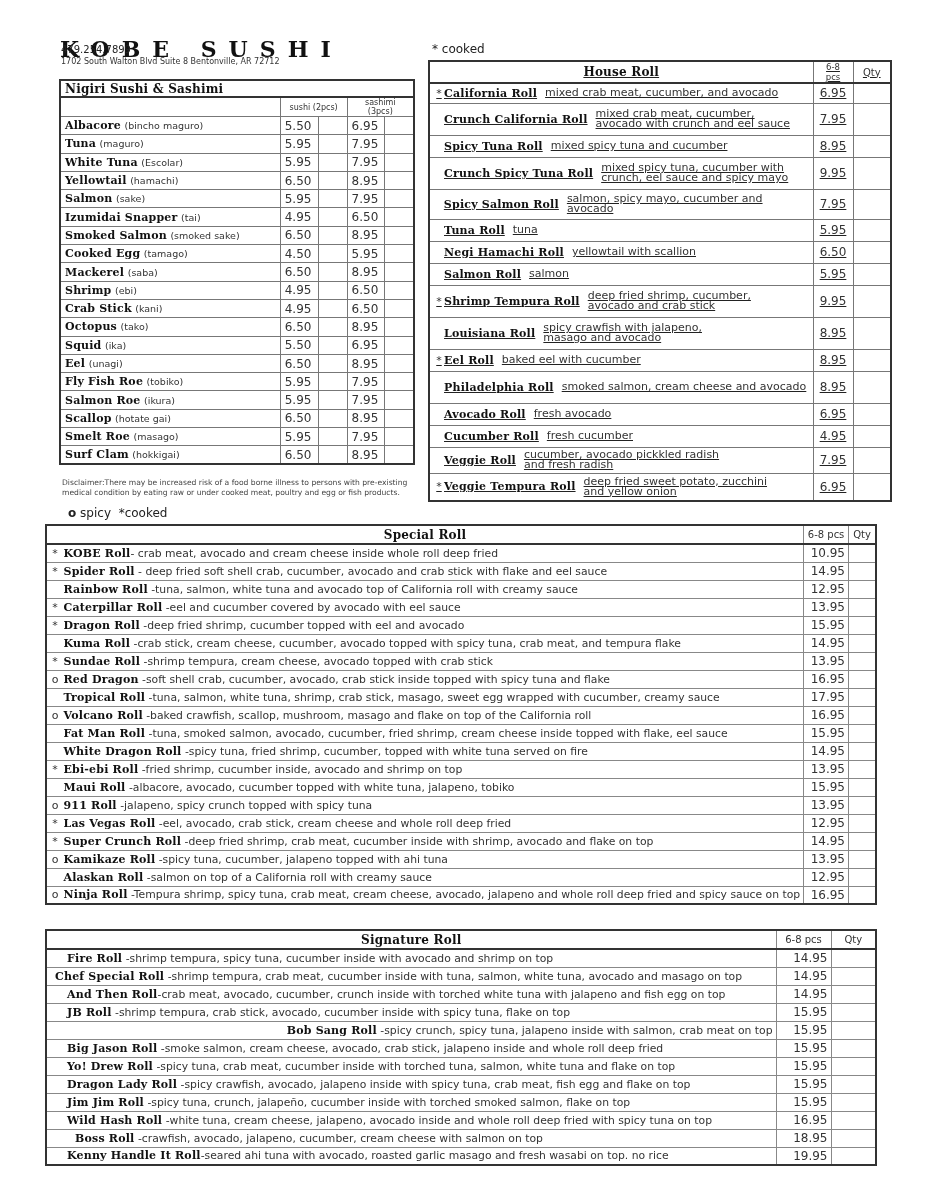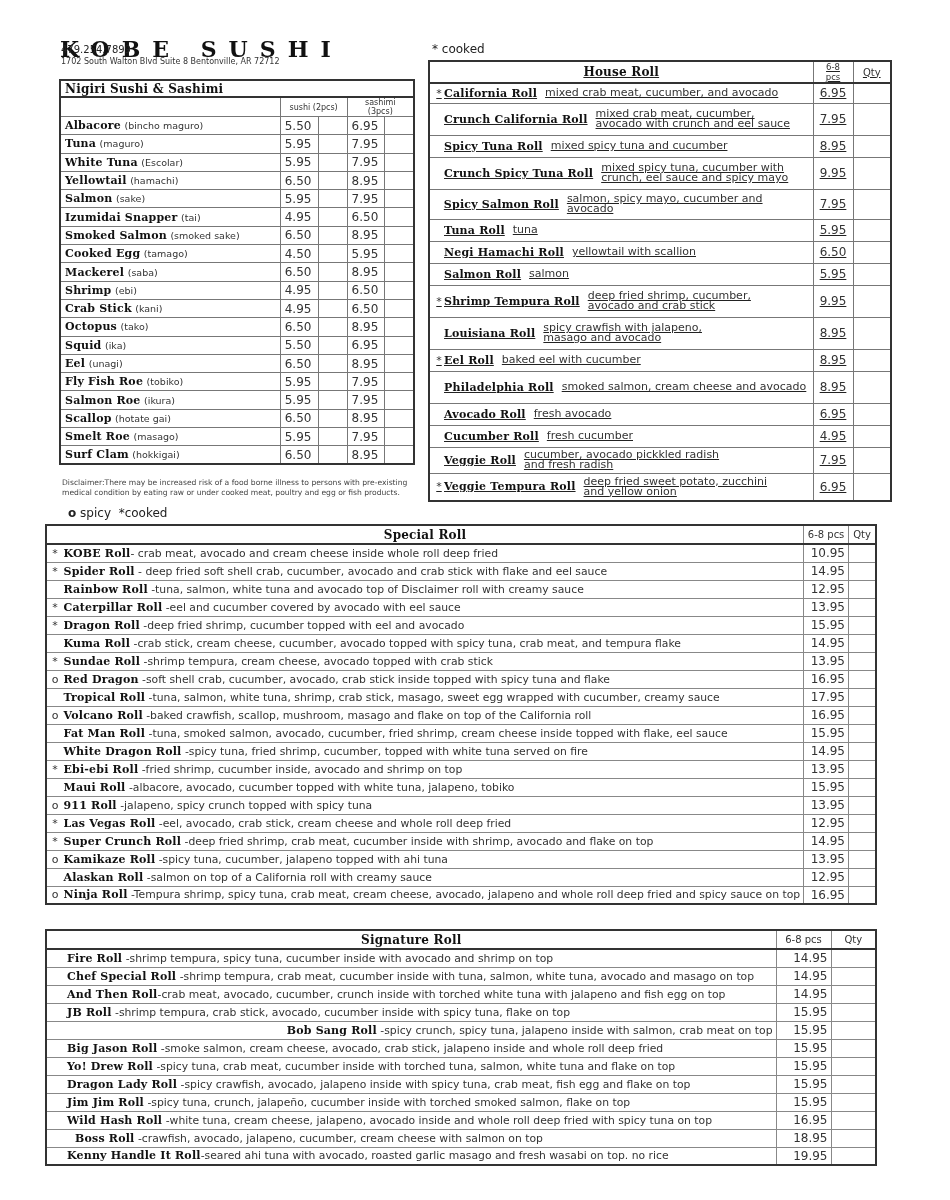--- a/index.html
+++ b/index.html
@@ -425,21 +425,21 @@
         <td><span class="marker">*</span> <span class="name bold-name">KOBE Roll</span><span class="desc">- crab meat, avocado and cream cheese inside whole roll deep fried</span></td>
         <td class="price">10.95</td>
         <td class="qty"></td>
       </tr>
       <tr>
         <td><span class="marker">*</span> <span class="name bold-name">Spider Roll</span><span class="desc"> - deep fried soft shell crab, cucumber, avocado and crab stick with flake and eel sauce</span></td>
         <td class="price">14.95</td>
         <td class="qty"></td>
       </tr>
       <tr>
-        <td><span class="marker"></span> <span class="name bold-name">Rainbow Roll</span><span class="desc"> -tuna, salmon, white tuna and avocado top of Disclaimer roll with creamy sauce</span></td>
+        <td><span class="marker"></span> <span class="name bold-name">Rainbow Roll</span><span class="desc"> -tuna, salmon, white tuna and avocado top of California roll with creamy sauce</span></td>
         <td class="price">12.95</td>
         <td class="qty"></td>
       </tr>
       <tr>
         <td><span class="marker">*</span> <span class="name bold-name">Caterpillar Roll</span><span class="desc"> -eel and cucumber covered by avocado with eel sauce</span></td>
         <td class="price">13.95</td>
         <td class="qty"></td>
       </tr>
       <tr>
         <td><span class="marker">*</span> <span class="name bold-name">Dragon Roll</span><span class="desc"> -deep fried shrimp, cucumber topped with eel and avocado</span></td>
@@ -530,21 +530,21 @@
       <td class="title-cell bold-name">Signature Roll</td>
       <td class="pcs">6-8 pcs</td>
       <td class="qty">Qty</td>
     </tr>
   <tr>
         <td style="padding-left: 20px;"><span class="name bold-name">Fire Roll</span><span class="desc"> -shrimp tempura, spicy tuna, cucumber inside with avocado and shrimp on top</span></td>
         <td class="price">14.95</td>
         <td class="qty"></td>
       </tr>
       <tr>
-        <td style="padding-left: 20px;"><span class="name bold-name">Chef Special Roll</span><span class="desc"> -shrimp tempura, crab meat, cucumber inside with tuna, salmon, white tuna, avocado and masago on top</span></td>
+        <td style="padding-left: 8px;"><span class="name bold-name">Chef Special Roll</span><span class="desc"> -shrimp tempura, crab meat, cucumber inside with tuna, salmon, white tuna, avocado and masago on top</span></td>
         <td class="price">14.95</td>
         <td class="qty"></td>
       </tr>
       <tr>
         <td style="padding-left: 20px;"><span class="name bold-name">And Then Roll</span><span class="desc">-crab meat, avocado, cucumber, crunch inside with torched white tuna with jalapeno and fish egg on top</span></td>
         <td class="price">14.95</td>
         <td class="qty"></td>
       </tr>
       <tr>
         <td style="padding-left: 20px;"><span class="name bold-name">JB Roll</span><span class="desc"> -shrimp tempura, crab stick, avocado, cucumber inside with spicy tuna, flake on top</span></td>

